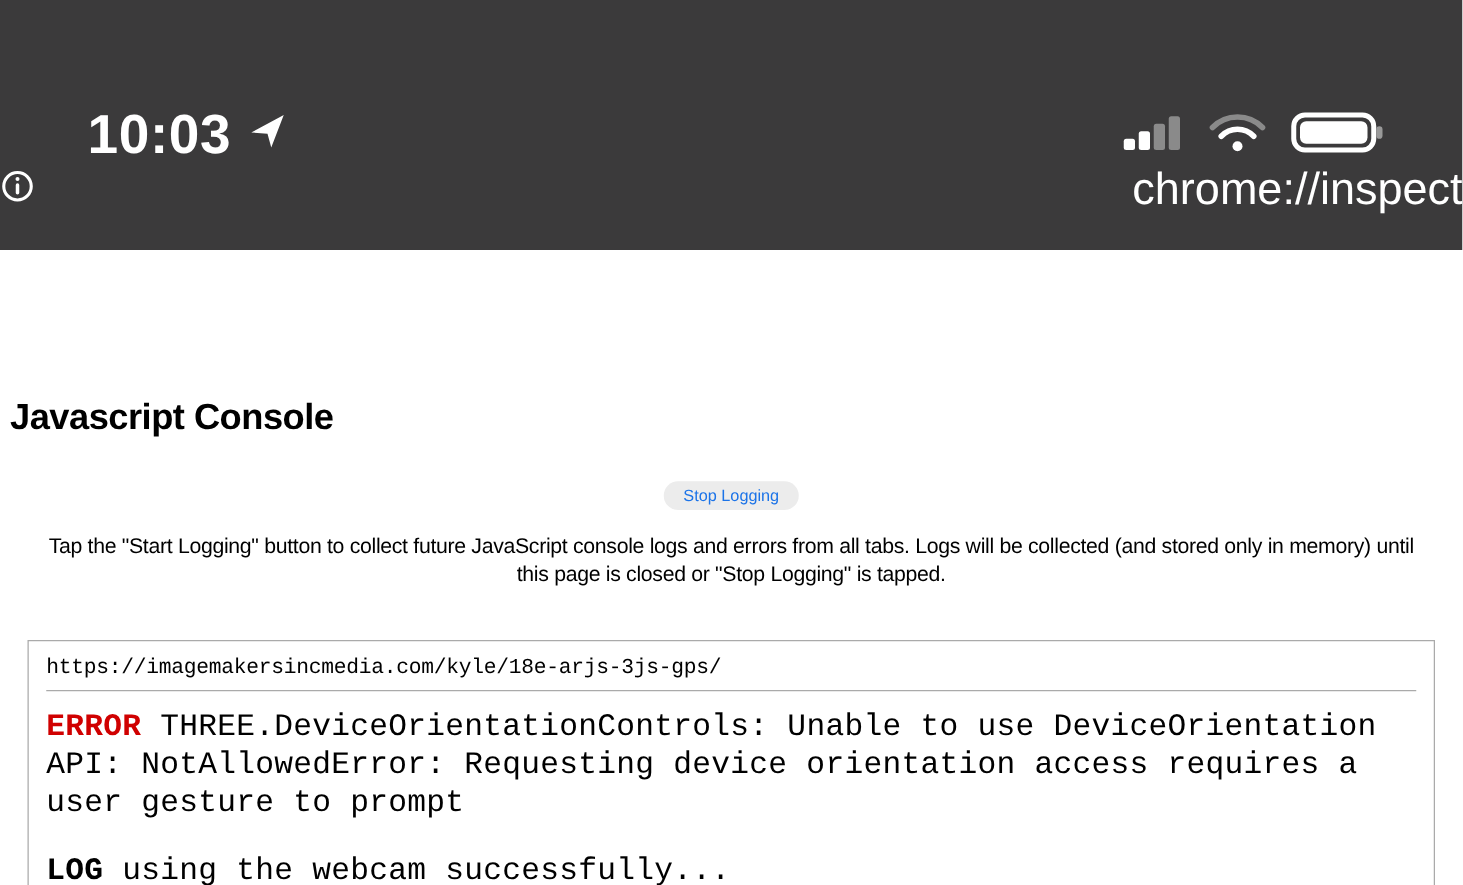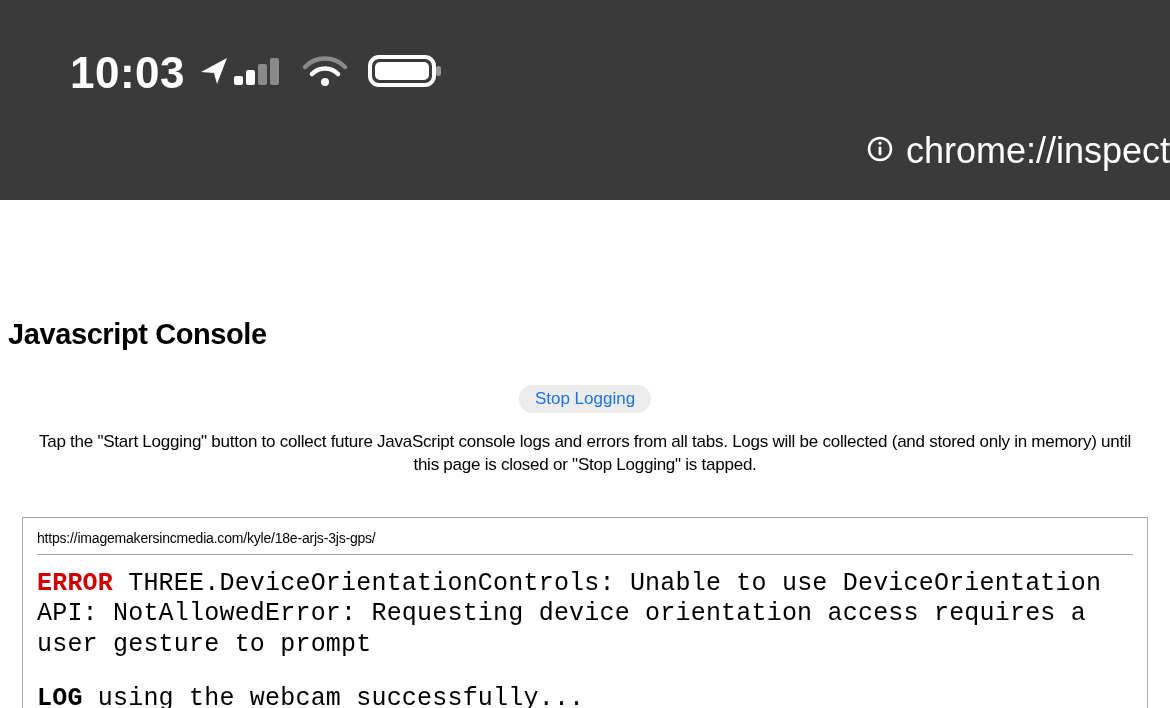--- a/index.html
+++ b/index.html
@@ -11,42 +11,43 @@
       overflow: hidden;
     }
     .topbar {
       background: #3b3a3b;
       color: #fff;
       height: 200px;
       position: relative;
     }
     .statusbar {
       display: flex;
-      align-items: center;
-      padding: 48px 60px 0 70px;
+      justify-content: space-between;
+      align-items: center;
+      padding: 83px 60px 0 70px;
     }
     .status-left {
       display: flex;
       align-items: center;
       gap: 12px;
       font-size: 44px;
       font-weight: 700;
       letter-spacing: 0.5px;
     }
     .status-right {
       display: flex;
       align-items: center;
       gap: 18px;
     }
     .urlbar {
       position: absolute;
       left: 0; right: 0;
       bottom: 28px;
       display: flex;
-      justify-content: flex-end;
+      justify-content: space-between;
       align-items: center;
       gap: 12px;
       font-size: 36px;
       font-weight: 400;
       color: #fff;
     }
     .page {
       padding: 0;
     }
     .heading {
@@ -59,43 +60,44 @@
     .logbutton-wrap {
       display: flex;
       justify-content: center;
       margin-top: 34px;
     }
     .logbutton {
       background: #ececec;
       border: none;
       border-radius: 14px;
       padding: 4px 16px;
-      font-size: 17px;
+      font-size: 13px;
       color: #1b73e8;
       font-family: inherit;
       cursor: pointer;
     }
     .helptext {
       text-align: center;
       font-size: 17px;
       color: #000;
       padding: 18px 38px 0 38px;
       line-height: 1.35;
       letter-spacing: -0.25px;
     }
     .consoleframe {
       border: 1px solid #aaa;
       margin: 40px 22px 0 22px;
       padding: 0;
     }
     .sourceurl {
-      font-size: 14px;
+      font-size: 17px;
       color: #000;
       padding: 12px 14px 8px 14px;
       letter-spacing: -0.2px;
+      font-family: Liberation Mono, monospace;
     }
     .hr {
       border: 0;
       border-top: 1px solid #aaa;
       margin: 0 14px;
     }
     .log-entries {
       font-family: "Menlo", "Consolas", "Courier New", monospace;
       font-size: 25px;
       padding: 14px 14px 22px 14px;

